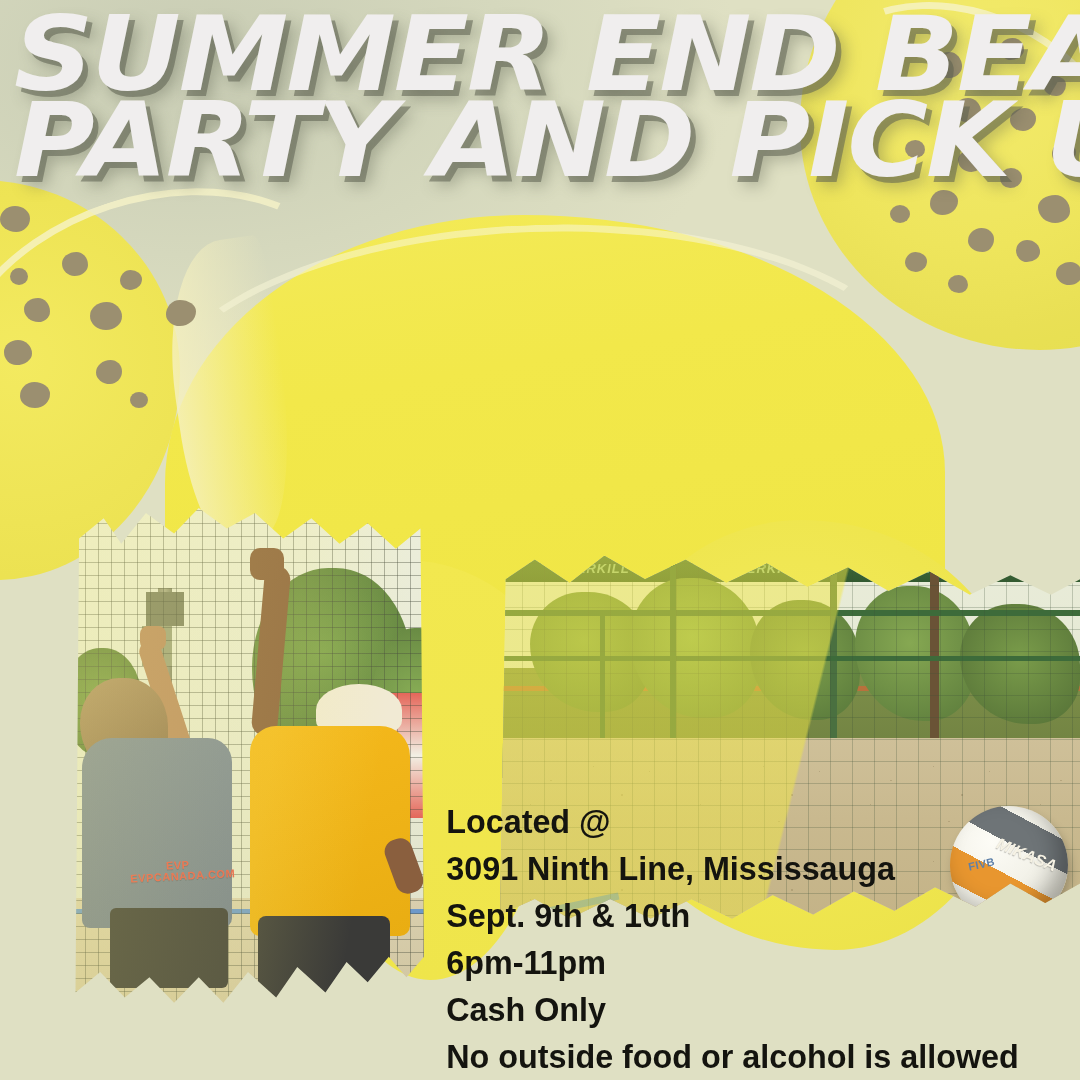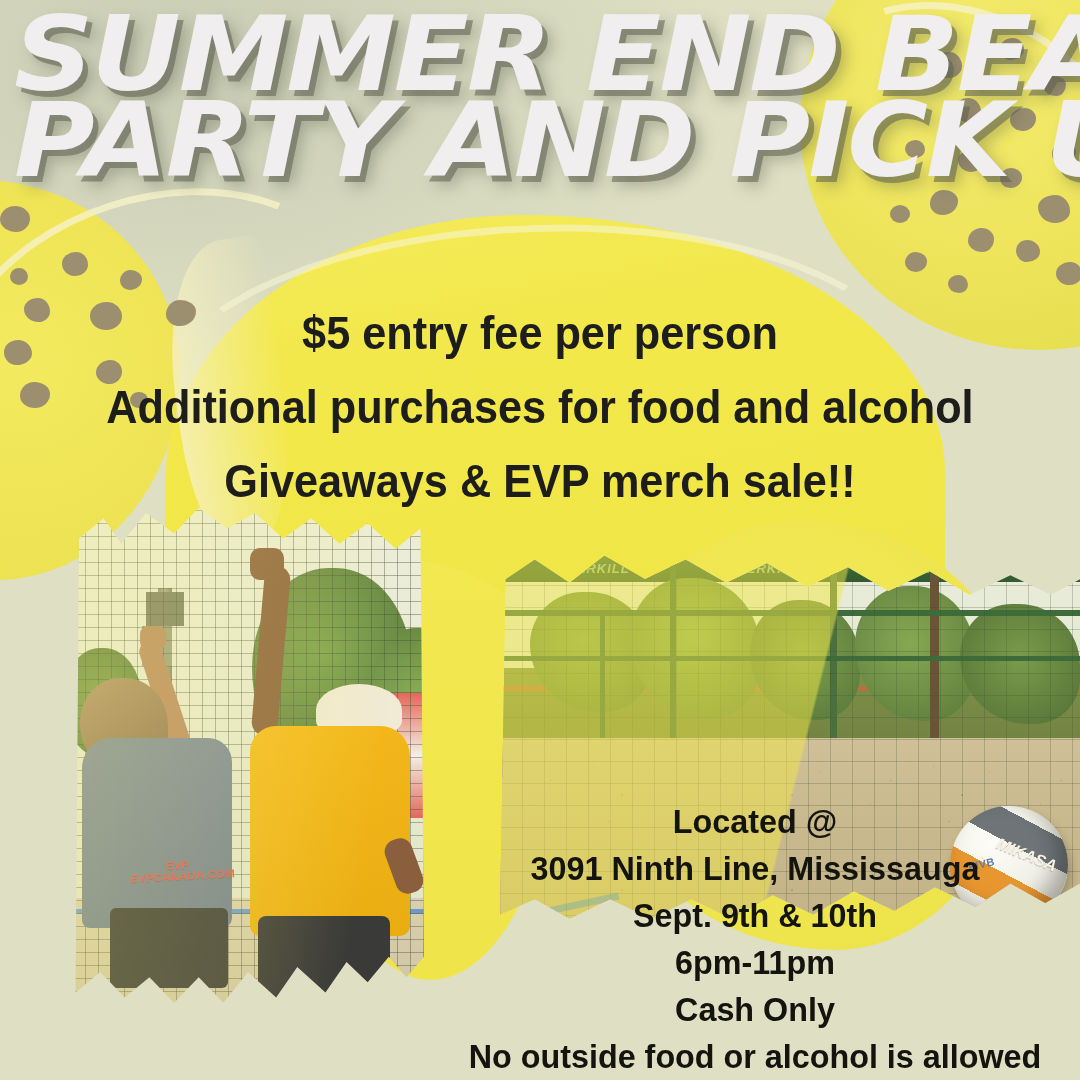--- a/index.html
+++ b/index.html
@@ -206,21 +206,21 @@
     font-family:"Liberation Sans", sans-serif;
     font-weight:bold;
   }
   .body-lines .bl{display:block;}
   .bl1{font-size:46px;line-height:74px;transform:scaleX(.94);}
   .bl2{font-size:46px;line-height:74px;transform:scaleX(.94);}
   .bl3{font-size:46px;line-height:74px;transform:scaleX(.94);}
 
   .info-lines{
     position:absolute;left:430px;width:650px;top:798px;
-    text-align:center;z-index:8;
+    z-index:8;
     color:#14140f;
     font-family:"Liberation Sans", sans-serif;
     font-weight:bold;
   }
   .info-lines .il{display:block;font-size:34px;line-height:47px;transform:scaleX(.95);}
   .il-last{font-size:34px;}
 </style>
 </head>
 <body>
 
@@ -351,25 +351,20 @@
 
       <div class="rp-yellow-wedge"></div>
     </div>
   </div>
 
   <div class="title">
     <span class="tline tline1">SUMMER END BEACH</span>
     <span class="tline tline2">PARTY AND PICK UP</span>
   </div>
 
-  <div class="body-lines">
-    <span class="bl bl1">$5 entry fee per person</span>
-    <span class="bl bl2">Additional purchases for food and alcohol</span>
-    <span class="bl bl3">Giveaways &amp; EVP merch sale!!</span>
-  </div>
 
   <div class="info-lines">
     <span class="il">Located @</span>
     <span class="il">3091 Ninth Line, Mississauga</span>
     <span class="il">Sept. 9th &amp; 10th</span>
     <span class="il">6pm-11pm</span>
     <span class="il">Cash Only</span>
     <span class="il il-last">No outside food or alcohol is allowed</span>
   </div>
 

